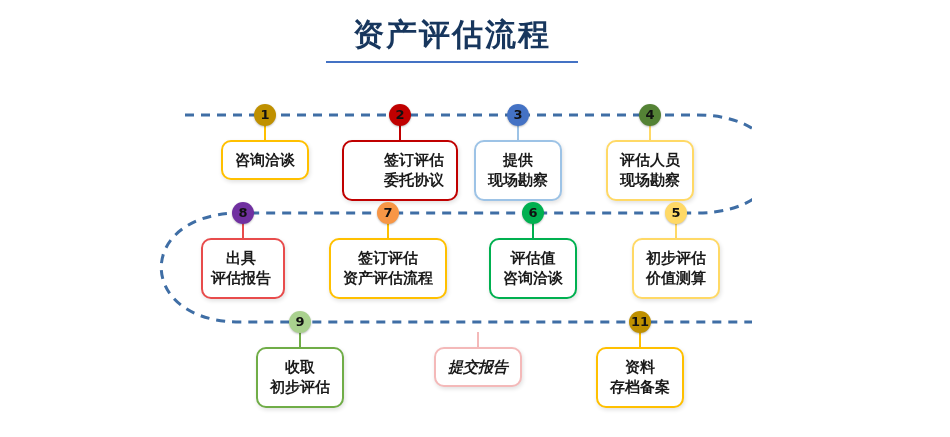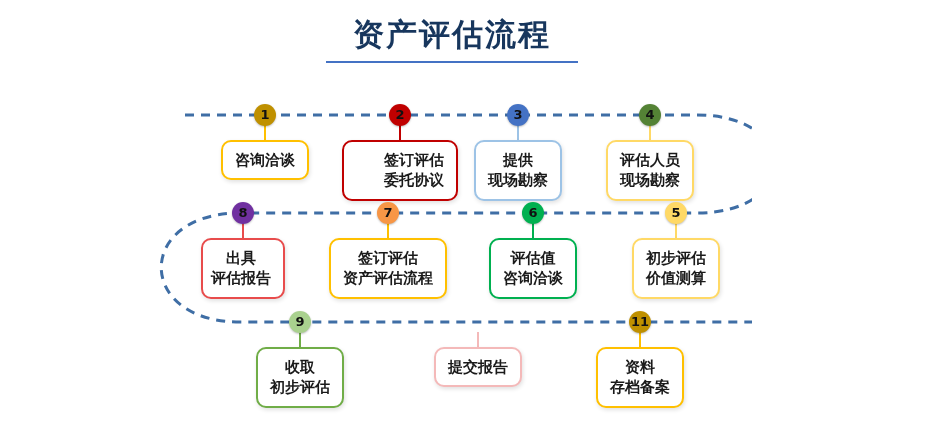--- a/index.html
+++ b/index.html
@@ -163,21 +163,21 @@
     <div class="circle" style="background: rgb(169, 209, 142);">9</div>
     <div class="box" style="border-color: rgb(112, 173, 71);">
       <span class="ln">收取</span>
       <span class="ln">初步评估</span>
     </div>
   </div>
 
   <div class="step s10">
     <div class="connector" style="background: rgb(244, 185, 185);"></div>
     <div class="circle" style="background: rgb(166, 166, 166); margin-top: 42px;">10</div>
-    <div class="box" style="border-color: rgb(244, 185, 185);">
+    <div class="box" style="border-color: rgb(244, 185, 185); font-style: italic;">
       <span class="ln">提交报告</span>
       <span class="ln"></span>
     </div>
   </div>
 
   <div class="step s11">
     <div class="connector" style="background: rgb(255, 192, 0);"></div>
     <div class="circle" style="background: rgb(191, 144, 0);">11</div>
     <div class="box" style="border-color: rgb(255, 192, 0);">
       <span class="ln">资料</span>

